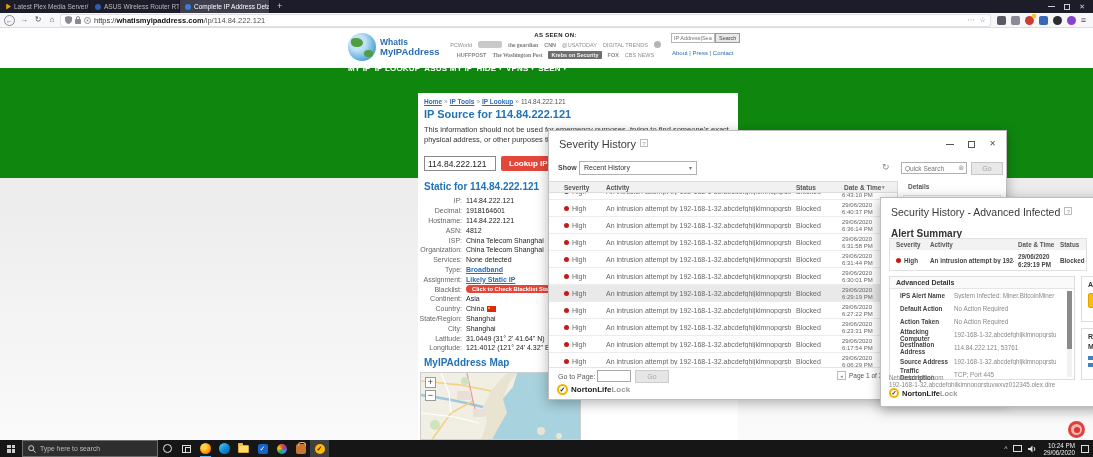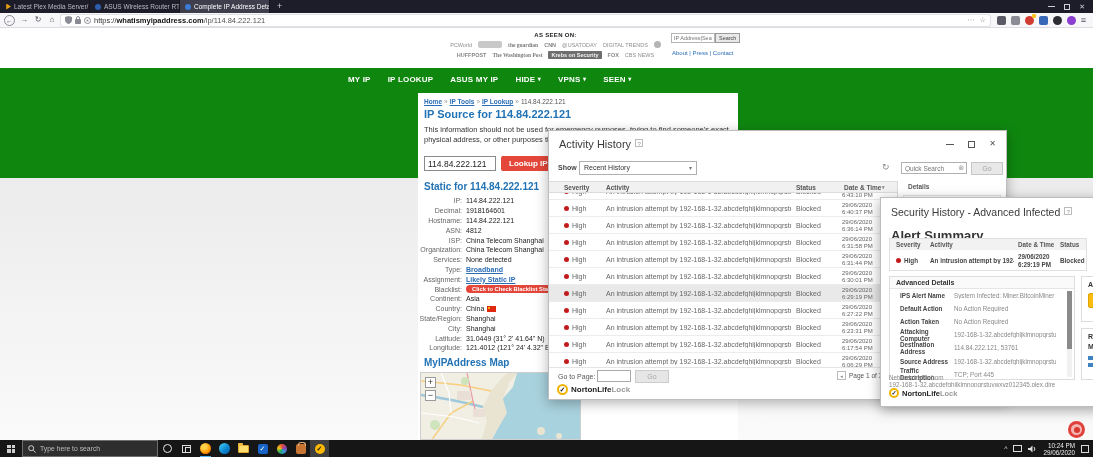--- a/index.html
+++ b/index.html
@@ -53,21 +53,21 @@
 .pressitem.serif{font-family:"Liberation Serif",serif;font-weight:bold;color:#7c7c7c}
 .pressitem.boldx{font-weight:bold;color:#888}
 .pressitem.pill{width:24px;height:7px;background:#c9c9c9;border-radius:2px}
 .pressitem.dark{background:#6e6e6e;color:#f2f2f2;padding:1px 3px;border-radius:1px;font-weight:bold}
 .pressitem.dotc{width:7px;height:7px;border-radius:50%;background:#b5b5b5}
 .sitesearch{position:absolute;left:671px;top:5px;display:flex}
 .sitesearch input{width:44px;height:10px;border:1px solid #b5b5b5;font-size:5.5px;padding:0 2px;color:#555}
 .sitesearch .sbtn{height:10px;border:1px solid #9a9a9a;background:#e9e9e9;font-size:5.5px;padding:0 3px;color:#444;line-height:8px}
 .aboutlinks{position:absolute;left:672px;top:22px;font-size:6px;color:#2a6db5}
 .greenband{position:absolute;left:0;top:40px;width:100%;height:110px;background:#0f870f}
-.mainnav{position:absolute;left:348px;top:47px;display:flex;gap:17px}
+.mainnav{position:absolute;left:348px;top:36px;display:flex;gap:4px}
 .nav-item{font-size:8px;font-weight:bold;color:#fff;letter-spacing:.2px;white-space:nowrap}
 .nav-item .caret{display:none;font-size:6px;vertical-align:1px}
 .nav-item.drop .caret{display:inline}
 .card{position:absolute;left:418px;top:65px;width:320px;height:347px;background:#fff}
 .crumb{position:absolute;left:6px;top:5px;font-size:6.5px;color:#777;white-space:nowrap}
 .crumb .bl{color:#2a6db5;font-weight:bold;text-decoration:underline}
 .crumb .sep{color:#999;margin:0 2px}
 .crumb .cur{color:#555}
 .h1{position:absolute;left:6px;top:15px;font-size:11px;font-weight:bold;color:#2273b5}
 .para{position:absolute;left:6px;top:32px;width:308px;font-size:7.5px;color:#333;line-height:10px}
@@ -130,21 +130,21 @@
 .pager{position:absolute;left:288px;top:3px;display:flex;gap:3px;align-items:center;font-size:6.5px;color:#555}
 .pgbtn{width:9px;height:9px;border:1px solid #bbb;font-size:5px;line-height:8px;text-align:center;color:#888}
 .nlogo{position:absolute;display:flex;align-items:center;gap:3px}
 .winsh .nlogo{left:8px;top:253px}
 .ncirc{width:11px;height:11px;border-radius:50%;border:2px solid #f0b400;color:#222;font-size:7px;line-height:8px;text-align:center;font-weight:bold}
 .ntext{font-size:8px;font-weight:bold;color:#222}
 .ntext .lt{color:#9a9a9a}
 
 .winadv{position:absolute;left:880px;top:197px;width:330px;height:210px;background:#fff;border:1px solid #bdbdbd;box-shadow:0 3px 12px rgba(0,0,0,.35)}
 .winadv .wtitle{position:absolute;left:10px;top:8px;font-size:10.5px;color:#3a3a3a}
-.alertlab{position:absolute;left:10px;top:30px;font-size:13px;font-weight:bold;color:#333}
+.alertlab{position:absolute;left:10px;top:30px;font-size:10px;font-weight:bold;color:#333}
 .sumtbl{position:absolute;left:8px;top:40px;width:198px;border:1px solid #e0e0e0}
 .sumhead{position:relative;height:11px;background:#f2f2f2;font-size:6.3px;font-weight:bold;color:#555}
 .sumhead span{position:absolute;top:2px}
 .su-sev{left:6px}.su-act{left:40px}.su-dt{left:128px}.su-stat{left:170px}
 .sumrow{position:relative;height:20px;font-size:6.3px;color:#444}
 .sumrow .dot{position:absolute;left:6px;top:8px;width:5px;height:5px;border-radius:50%;background:#c21b1b}
 .sumrow .sev{position:absolute;left:14px;top:7px;font-weight:bold}
 .sumrow .act{position:absolute;left:40px;top:7px;width:84px;white-space:nowrap;overflow:hidden;font-weight:bold}
 .sumrow .d1{position:absolute;left:128px;top:3px;font-weight:bold}
 .sumrow .d2{position:absolute;left:128px;top:11px;font-weight:bold}
@@ -264,20 +264,27 @@
         </span>
       <span class="ext e4"></span>
       <span class="ext e5"></span>
       <span class="ext e6"></span>
       <span class="menuicon">≡</span>
     </div>
   </div>
 
   <div class="page">
     <div class="siteheader">
+      <div class="logo">
+        <div class="globe"></div>
+        <div class="logotext">
+          <div>WhatIs</div>
+          <div class="l2">MyIPAddress</div>
+        </div>
+      </div>
       <div class="press">
         <div class="asseen">AS SEEN ON:</div>
         <div class="pressrow">
             <span class="pressitem plain">PCWorld</span>
             <span class="pressitem pill"></span>
             <span class="pressitem serif">the guardian</span>
             <span class="pressitem boldx">CNN</span>
             <span class="pressitem plain">@USATODAY</span>
             <span class="pressitem plain">DIGITAL TRENDS</span>
             <span class="pressitem dotc"></span>
@@ -418,21 +425,21 @@
         </svg>
         <div class="zoombtns">
           <div class="zb">+</div>
           <div class="zb">−</div>
         </div>
       </div>
     </div>
   </div>
 
   <div class="winsh">
-    <div class="wtitle"><span>Activity History</span><span class="helpbox">?</span></div>
+    <div class="wtitle"><span>Severity History</span><span class="helpbox">?</span></div>
     <div class="nwc">
       <span class="m"></span>
       <span class="x"></span>
       <span class="c">✕</span>
     </div>
     <div class="shtoolbar">
       <span class="showlab">Show</span>
       <div class="showsel"><span>Recent History</span><span class="sc">▾</span></div>
       <span class="refreshic">↻</span>
       <div class="qsearch">

